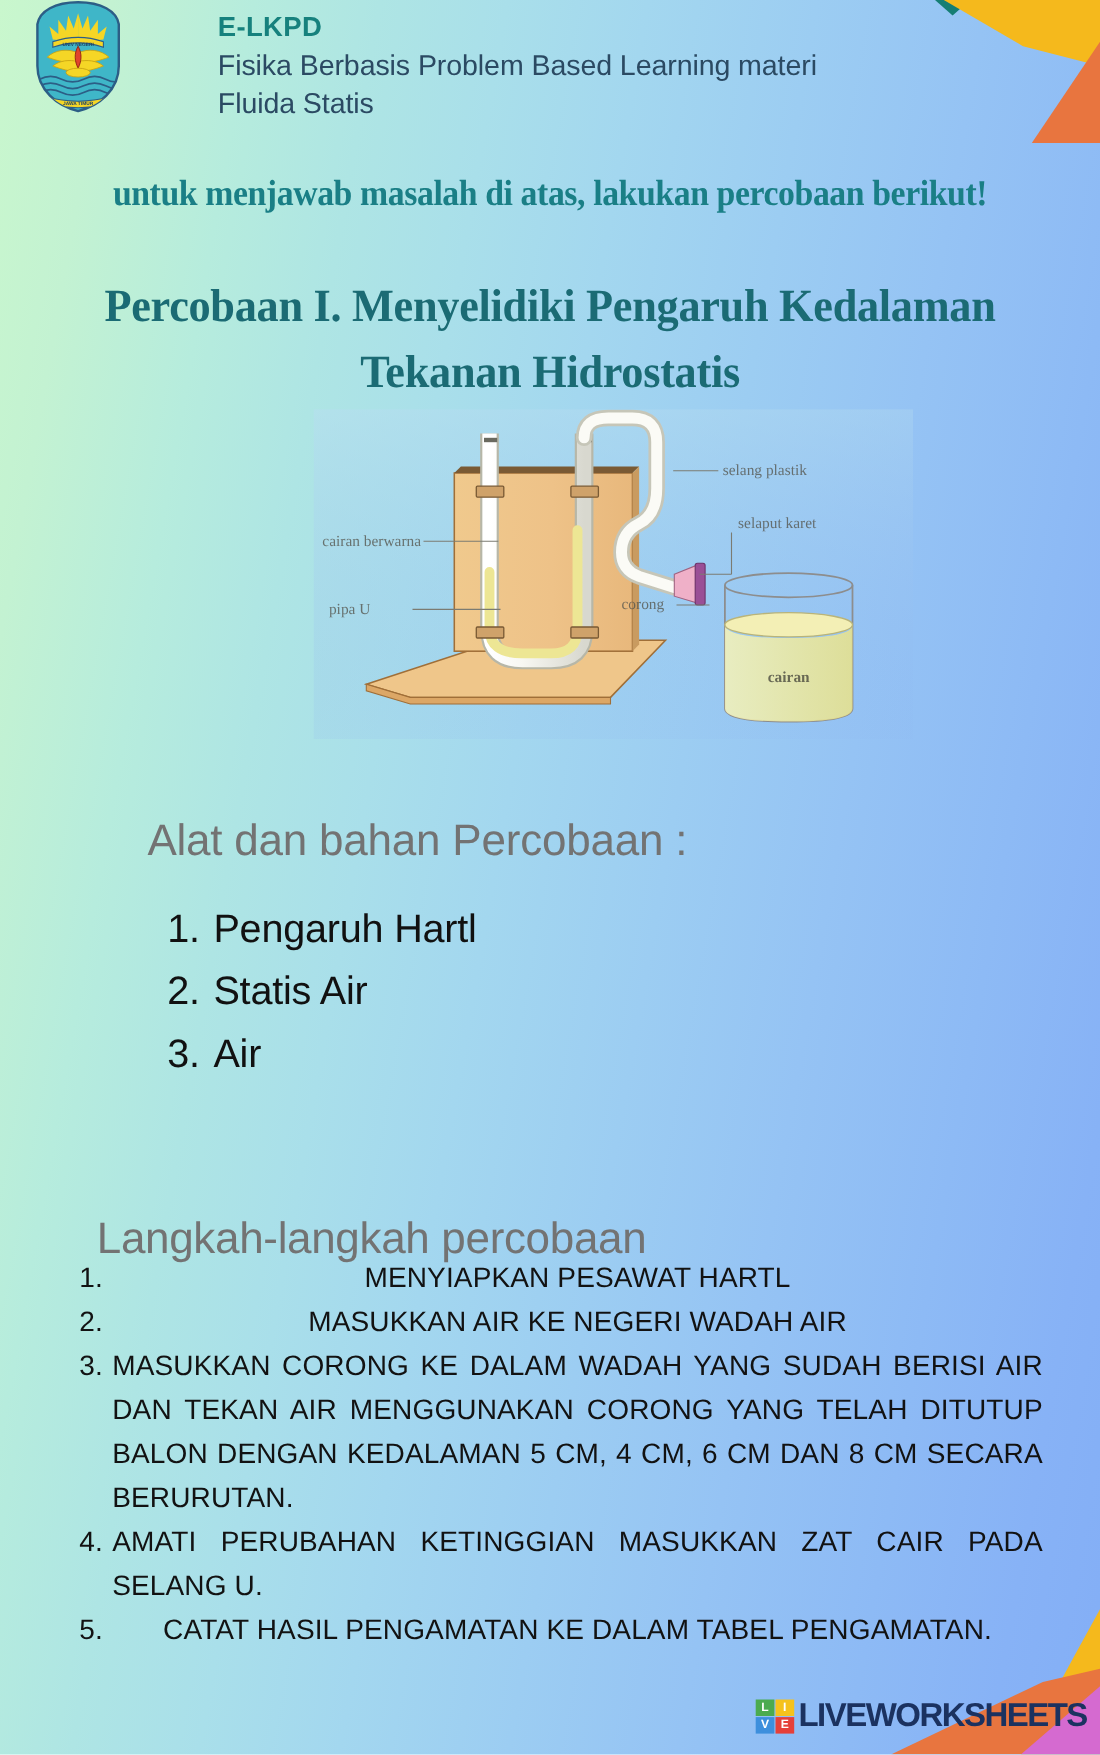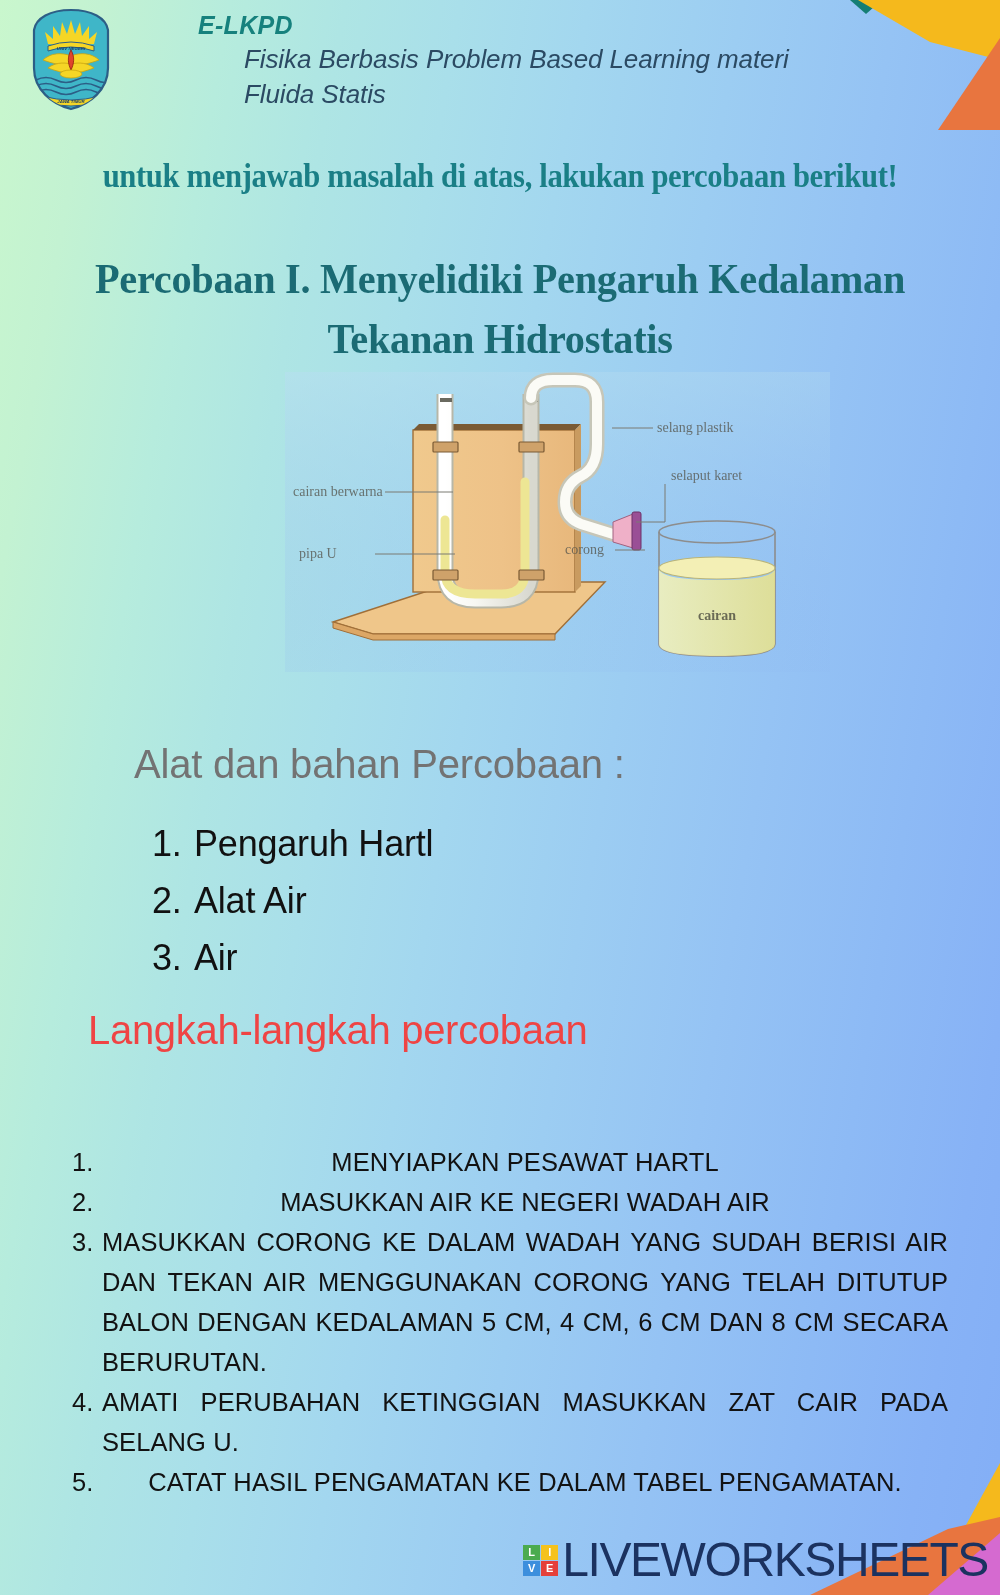--- a/index.html
+++ b/index.html
@@ -33,23 +33,21 @@
   #deco-top-right { top: 0; right: 0; width: 170px; height: 130px; }
   #deco-bottom-right { bottom: 0; right: 0; width: 220px; height: 150px; }
 
   
   .header {
     position: absolute;
     top: 0; left: 0;
     width: 796px;
     height: 120px;
     display: flex;
-    align-items: center;
     padding-left: 28px;
-    font-style: italic;
   }
 
   .logo-wrap {
     width: 86px;
     height: 104px;
     flex: 0 0 auto;
     margin-right: 6px;
   }
 
   .header-texts {
@@ -68,21 +66,20 @@
     line-height: 1.2;
   }
 
   .header-subtitle {
     font-size: 26px;
     font-weight: 400;
     color: #2b4a63;
     line-height: 1.35;
     margin-top: 2px;
     letter-spacing: -0.1px;
-    margin-left: 46px;
   }
 
   
   .call-to-action {
     position: absolute;
     top: 158px;
     left: 0;
     width: 1000px;
     text-align: center;
     font-family: "Liberation Serif", serif;
@@ -145,25 +142,25 @@
   }
   .materials-list li .num {
     width: 42px;
     flex: 0 0 42px;
     text-align: left;
   }
 
   
   .steps-title {
     position: absolute;
-    top: 1008px;
+    top: 1104px;
     left: 88px;
     font-size: 40px;
     font-weight: 400;
-    color: #ef4444;
+    color: #737373;
     letter-spacing: -0.3px;
   }
 
   .steps-list {
     position: absolute;
     top: 1142px;
     left: 72px;
     width: 876px;
     list-style: none;
   }
@@ -205,22 +202,22 @@
     font-weight: bold;
     color: #ffffff;
     font-family: "Liberation Sans", sans-serif;
     line-height: 1;
   }
   .lw-sq.g { background: #4bab4f; }
   .lw-sq.y { background: #f5c21c; }
   .lw-sq.b { background: #3d8fdd; }
   .lw-sq.r { background: #e5403a; }
   .lw-word {
-    font-size: 48px;
-    font-weight: normal;
+    font-size: 30px;
+    font-weight: bold;
     color: #1b3260;
     letter-spacing: -1.4px;
     line-height: 1;
   }
 </style>
 </head>
 <body>
 
 <svg class="corner-deco" id="deco-top-right" viewBox="0 0 170 130" preserveAspectRatio="none">
   <polygon points="20,0 52,0 36,14" fill="#157e74"></polygon>
@@ -377,21 +374,21 @@
 
 <div class="materials-title">Alat dan bahan  Percobaan :</div>
 
 <ol class="materials-list">
   <li>
     <span class="num">1.</span>
     <span class="txt">Pengaruh Hartl</span>
   </li>
   <li>
     <span class="num">2.</span>
-    <span class="txt">Alat Air</span>
+    <span class="txt">Statis Air</span>
   </li>
   <li>
     <span class="num">3.</span>
     <span class="txt">Air</span>
   </li>
 </ol>
 
 <div class="steps-title">Langkah-langkah percobaan</div>
 
 <ol class="steps-list">

